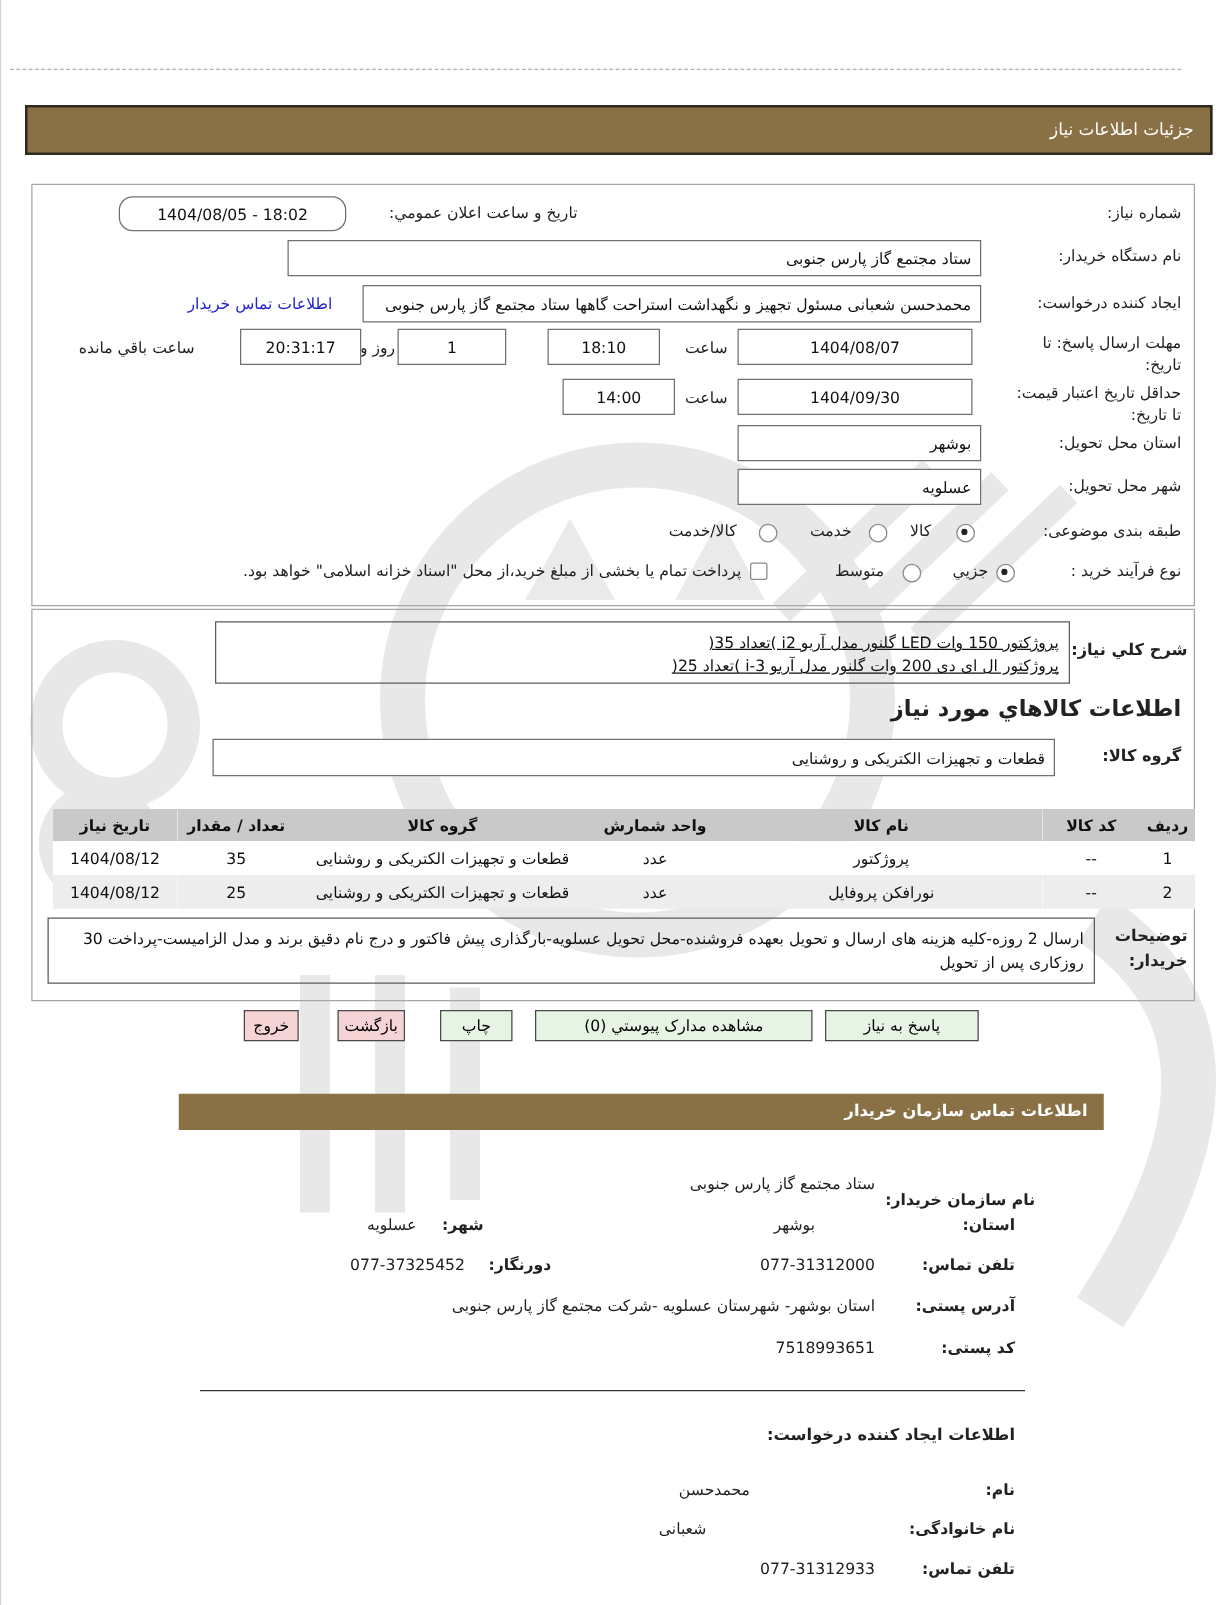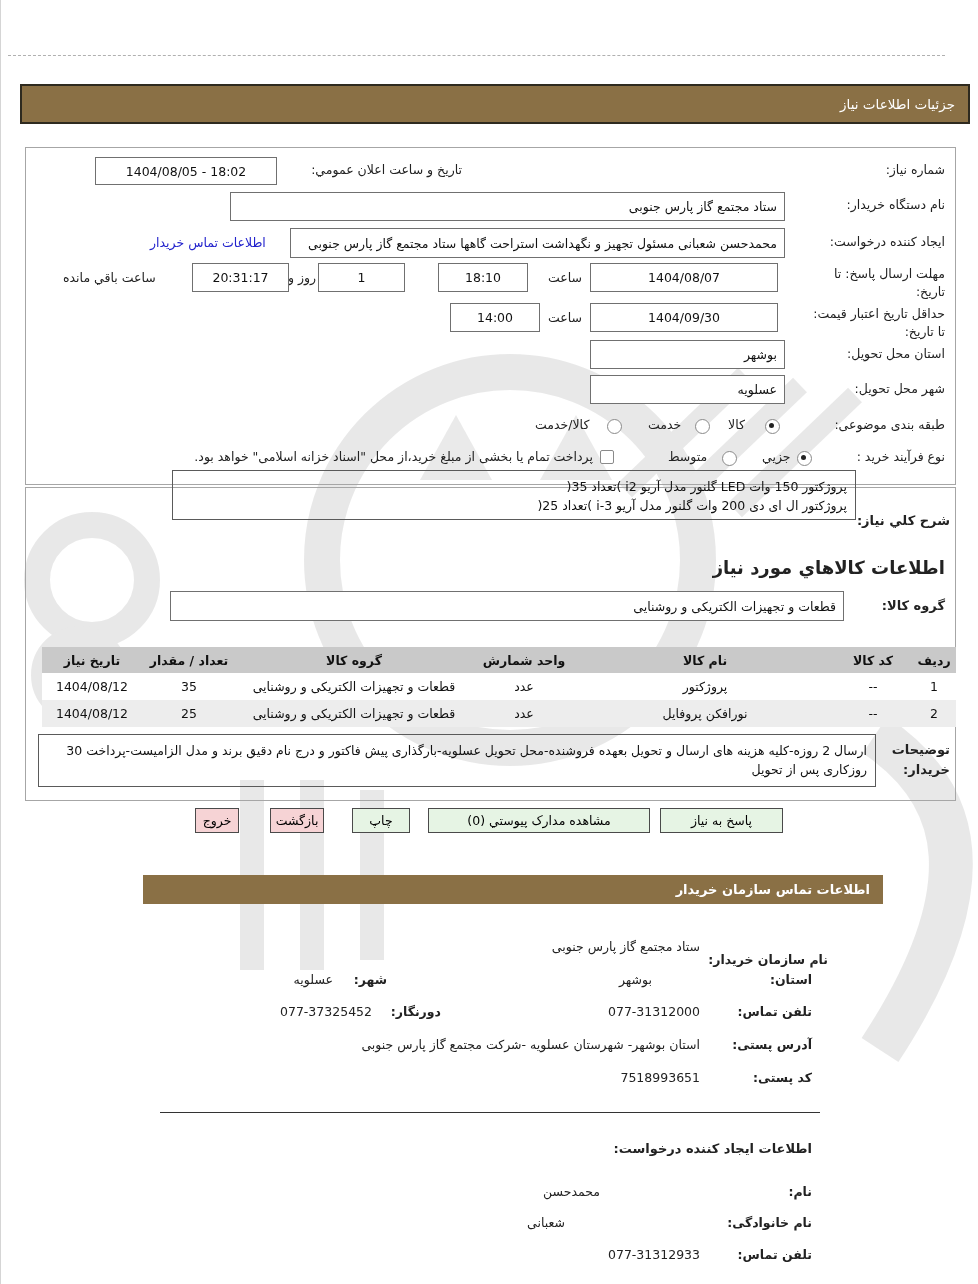--- a/index.html
+++ b/index.html
@@ -65,21 +65,21 @@
   </svg>
 
   <div class="abs titlebar" style="left:20px;top:84px;width:933px;height:36px;">
     <span>جزئیات اطلاعات نیاز</span>
   </div>
 
   <div class="panel" style="left:25px;top:147px;width:929px;height:336px;"></div>
 
   <div class="abs lbl" style="right:33px;top:162px;">شماره نیاز:</div>
   <div class="abs lbl" style="right:516px;top:162px;">تاریخ و ساعت اعلان عمومي:</div>
-  <div class="inp center" style="left:95px;top:157px;width:180px;height:26px;">
+  <div class="inp center" style="left:95px;top:157px;width:180px;height:26px;border-radius:11px;">
     <span class="num">1404/08/05 - 18:02</span>
   </div>
 
   <div class="abs lbl" style="right:33px;top:197px;">نام دستگاه خریدار:</div>
   <div class="inp rt" style="left:230px;top:192px;width:546px;height:27px;">
     <span>ستاد مجتمع گاز پارس جنوبی</span>
   </div>
 
   <div class="abs lbl" style="right:33px;top:234px;">ایجاد کننده درخواست:</div>
   <div class="inp rt" style="left:290px;top:228px;width:486px;height:28px;">
@@ -134,21 +134,21 @@
   <span class="radio sel" style="left:797px;top:451px;"></span>
   <div class="abs lbl" style="left:762px;top:449px;">جزيي</div>
   <span class="radio" style="left:722px;top:451px;"></span>
   <div class="abs lbl" style="left:668px;top:449px;">متوسط</div>
   <span class="checkbox" style="left:600px;top:450px;"></span>
   <div class="abs lbl" style="right:385px;top:449px;">پرداخت تمام یا بخشی از مبلغ خرید،از محل "اسناد خزانه اسلامی" خواهد بود.</div>
 
   <div class="panel" style="left:25px;top:487px;width:929px;height:312px;"></div>
 
   <div class="abs lbl blbl" style="right:28px;top:513px;font-size:13px;">شرح کلي نیاز:</div>
-  <div class="descbox" style="left:172px;top:470px;width:666px;height:38px;">پروژکتور 150 وات LED گلنور مدل آریو i2 )تعداد 35(
+  <div class="descbox" style="left:172px;top:497px;width:666px;height:38px;text-decoration:underline;">پروژکتور 150 وات LED گلنور مدل آریو i2 )تعداد 35(
 پروژکتور ال ای دی 200 وات گلنور مدل آریو i-3 )تعداد 25(</div>
 
   <div class="abs lbl blbl" style="right:33px;top:557px;font-size:18px;">اطلاعات کالاهاي مورد نیاز</div>
 
   <div class="abs lbl blbl" style="right:33px;top:598px;font-size:13px;">گروه کالا:</div>
   <div class="inp rt" style="left:170px;top:591px;width:665px;height:28px;">
     <span>قطعات و تجهیزات الکتریکی و روشنایی</span>
   </div>
 
   <div class="abs" style="left:42px;top:647px;">

